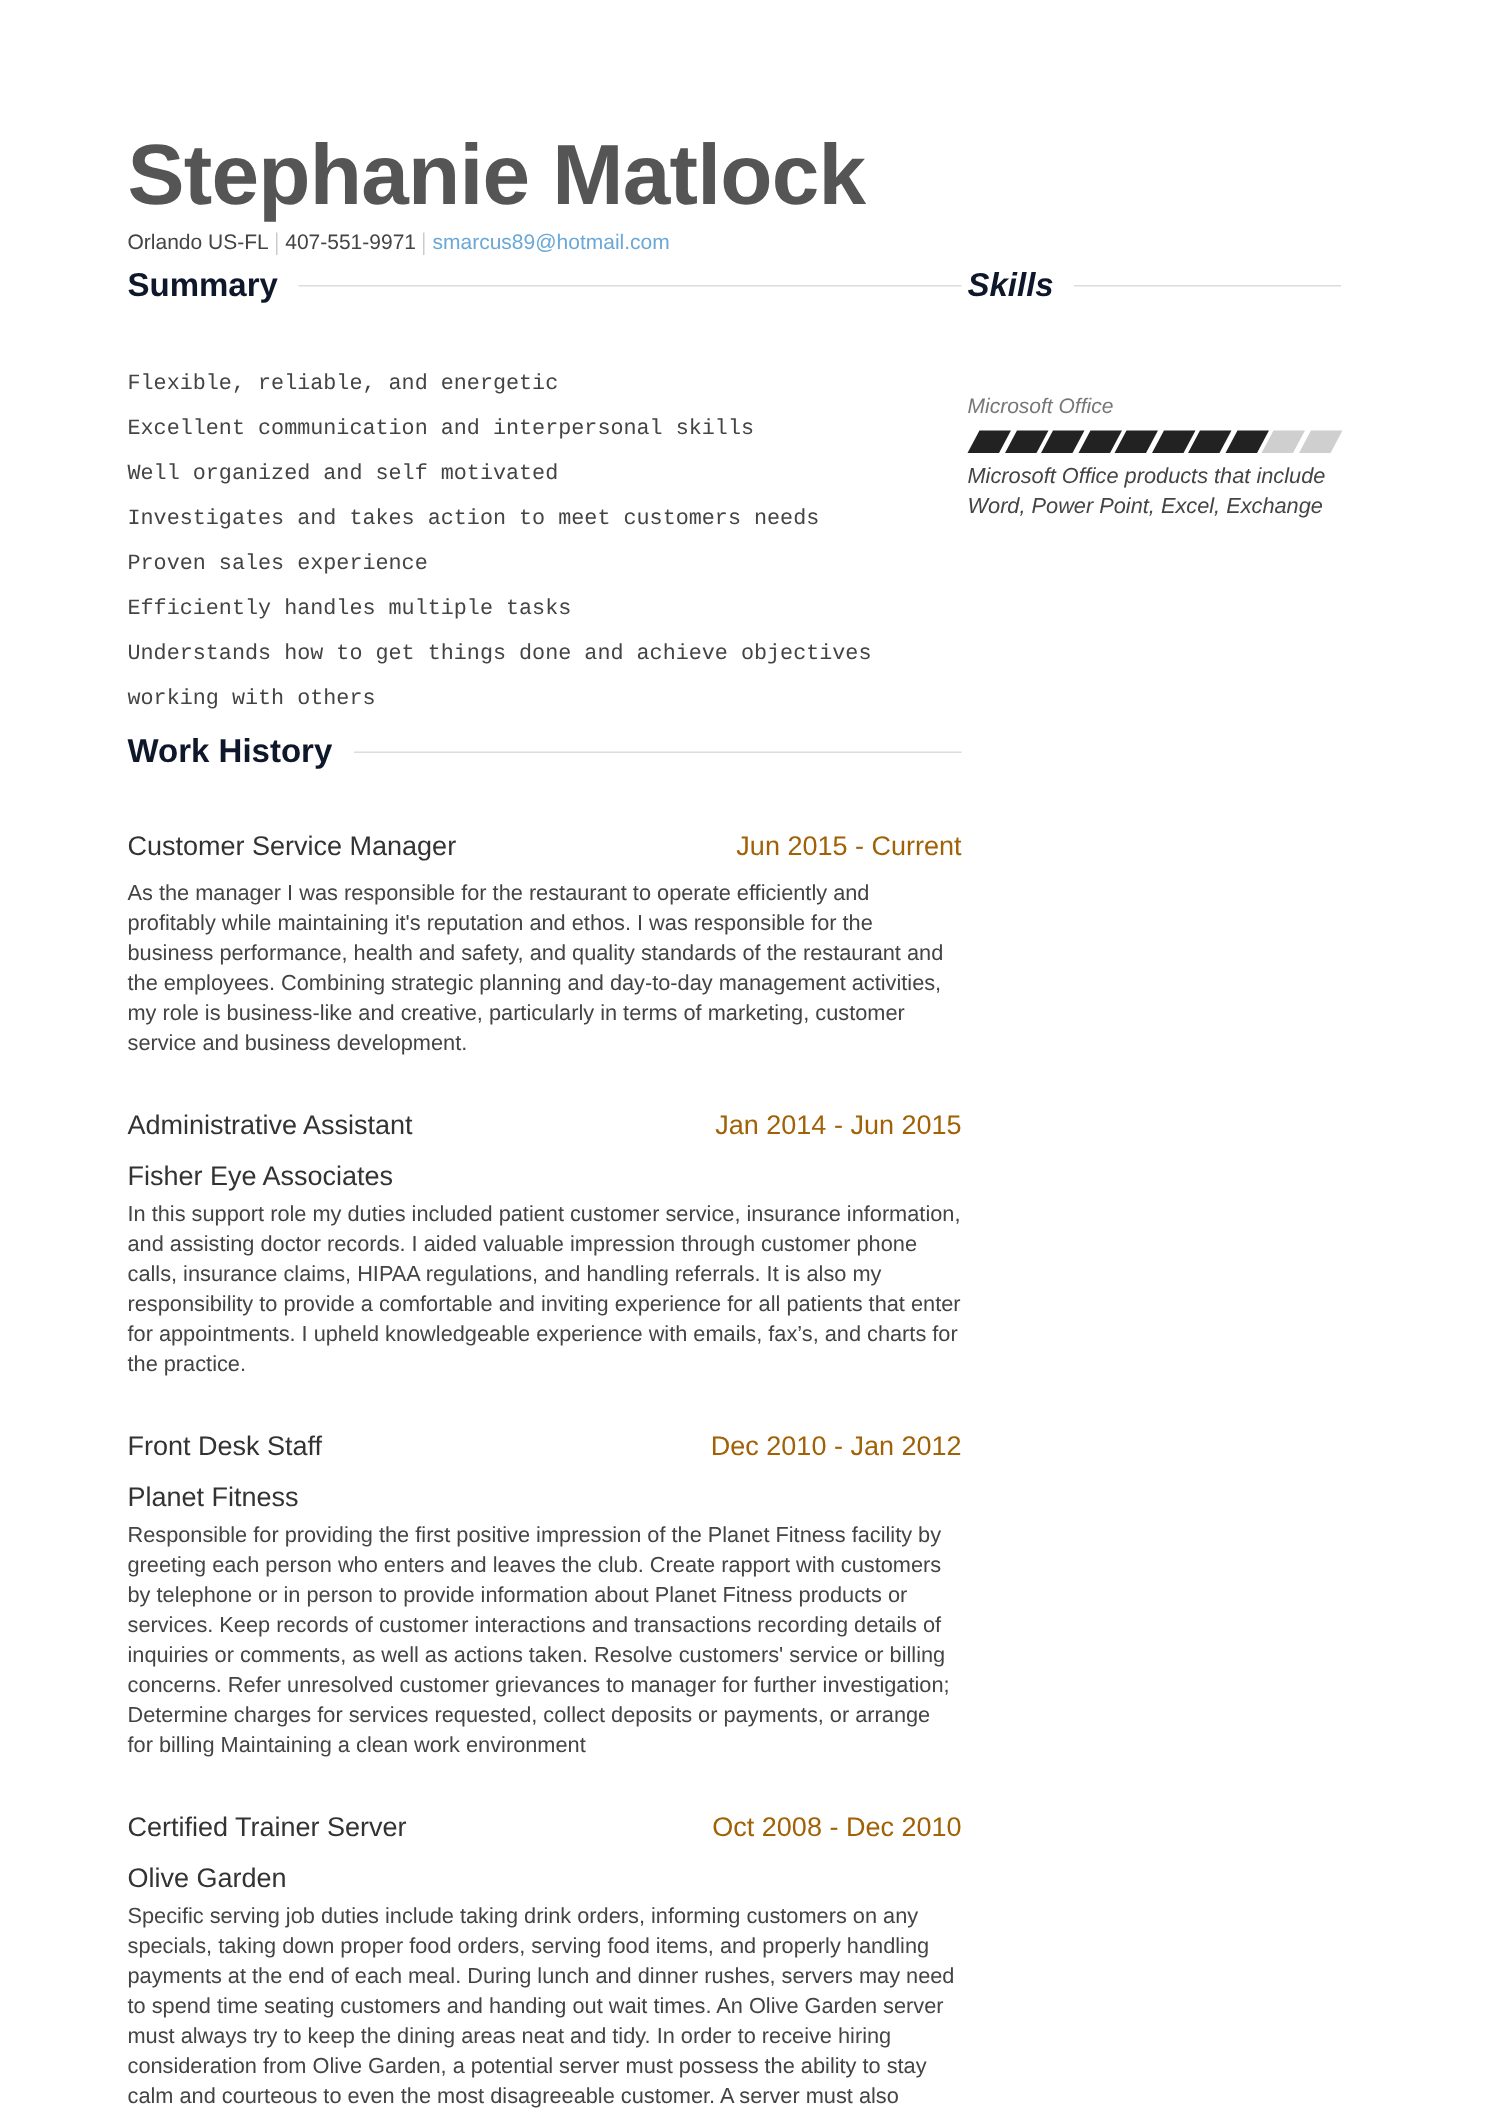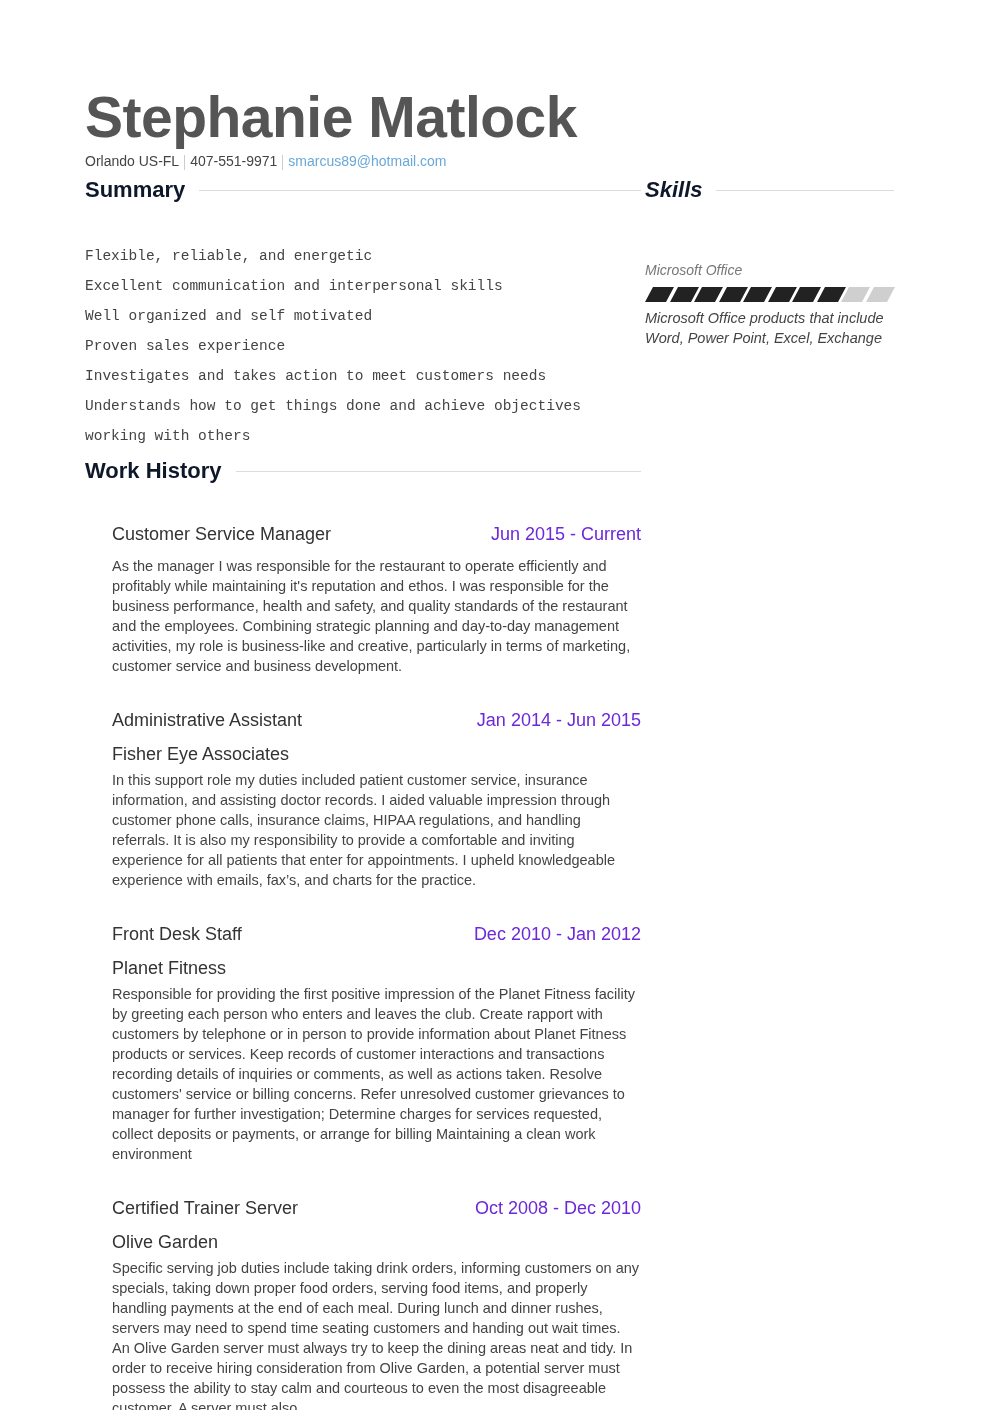--- a/index.html
+++ b/index.html
@@ -15,25 +15,25 @@
   .contact .email { color: #6aa8d8; }
   .left { position: absolute; left: 0; top: 175px; width: 556px; }
   .right { position: absolute; left: 560px; top: 175px; width: 249px; font-style: italic; }
   .sec-head { display: flex; align-items: center; height: 30px; }
   .sec-head h2 { margin: 0; font-size: 22px; font-weight: bold; color: #0f172a;
                  white-space: nowrap; }
   .sec-head .rule { flex: 1; height: 1px; background: #dcdcdc; margin-left: 14px; }
   .summary-list { list-style: none; margin: 0; padding: 0; margin-top: 36px; font-family: Liberation Mono, monospace; }
   .summary-list li { font-size: 14.5px; color: #444; line-height: 30px; height: 30px; }
   .work { margin-top: 35px; }
-  .job { margin-top: 38px; margin-left: 27px; }
+  .job { margin-top: 38px; }
   .job-head { display: flex; justify-content: space-between; align-items: baseline;
               height: 30px; }
   .job-title { font-size: 18px; color: #333; }
-  .job-date { font-size: 18px; color: #6d28d9; }
+  .job-date { font-size: 18px; color: #a16207; }
   .job-company { font-size: 18px; color: #333; height: 28px; line-height: 28px; }
   .job-desc { font-size: 14.5px; color: #444; line-height: 20px; margin-top: 2px; }
   .skill { margin-top: 53px; }
   .skill-name { font-size: 14px; color: #777; line-height: 24px; }
   .skill-bar { display: flex; margin-top: 5px; height: 15px; padding-left: 4px; }
   .seg { width: 21px; height: 15px; margin-right: 4px; transform: skewX(-28deg); }
   .seg.on { background: #222; }
   .seg.off { background: #cfcfcf; }
   .skill-desc { font-size: 14.5px; color: #444; line-height: 20px; margin-top: 6px; }
 </style>
@@ -48,22 +48,23 @@
 
   <div class="left">
     <div class="sec-head">
       <h2>Summary</h2>
       <div class="rule"></div>
     </div>
     <ul class="summary-list">
       <li>Flexible, reliable, and energetic</li>
       <li>Excellent communication and interpersonal skills</li>
       <li>Well organized and self motivated</li>
+      <li>Investigates and takes action to meet customers needs</li>
       <li>Proven sales experience</li>
-      <li>Investigates and takes action to meet customers needs</li>
+      <li>Efficiently handles multiple tasks</li>
       <li>Understands how to get things done and achieve objectives working with others</li>
     </ul>
 
     <div class="work">
       <div class="sec-head">
         <h2>Work History</h2>
         <div class="rule"></div>
       </div>
 
       <div class="job">

